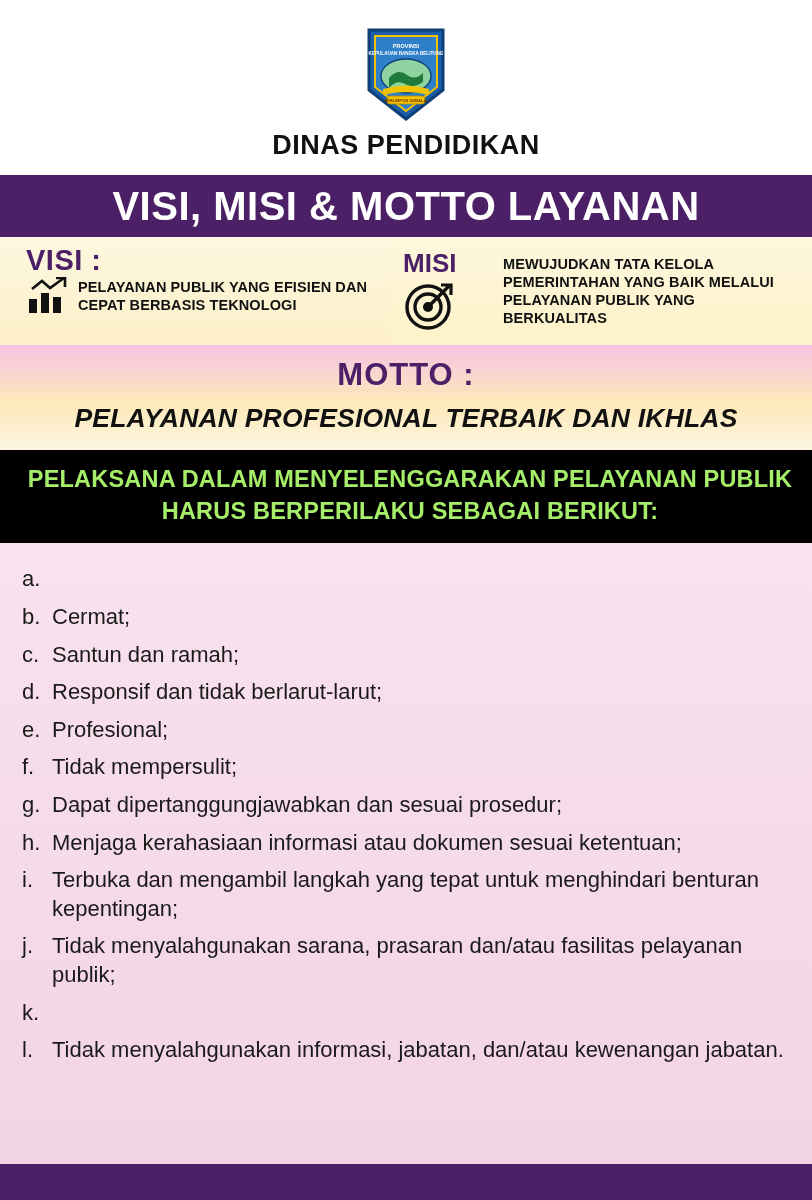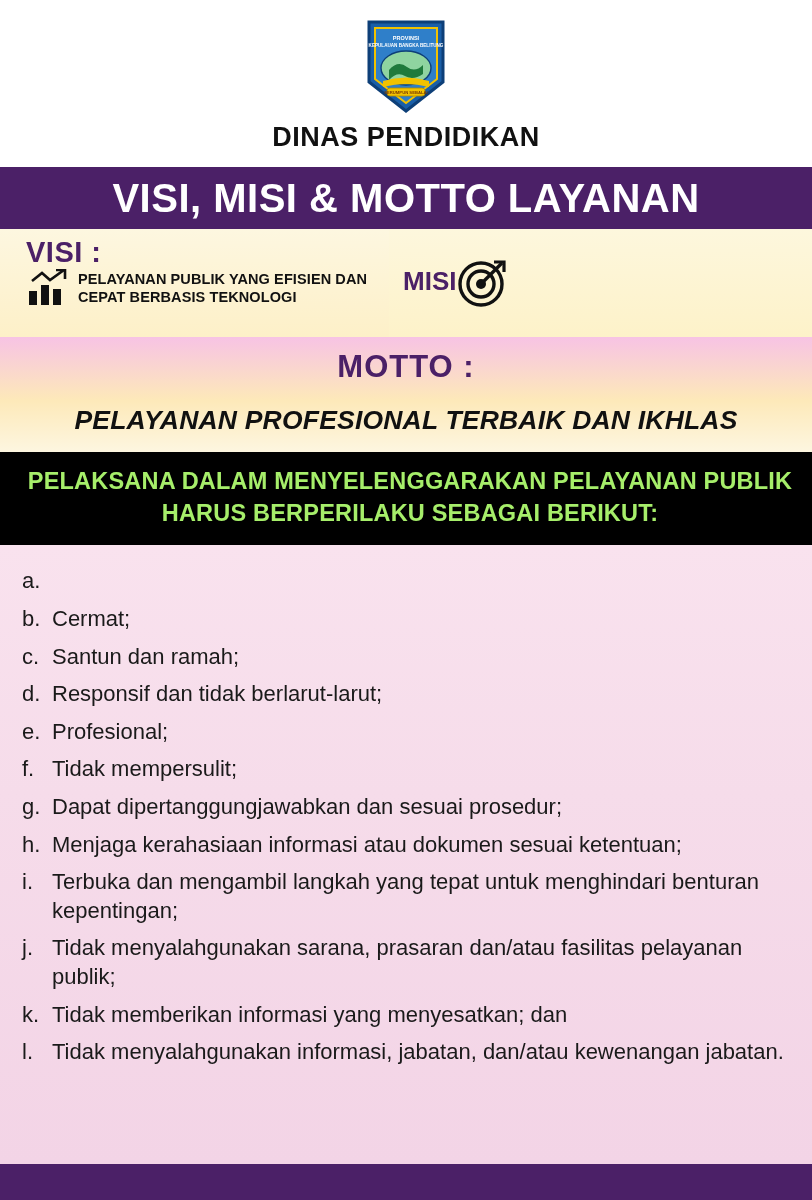--- a/index.html
+++ b/index.html
@@ -15,21 +15,21 @@
     width: 812px;
     height: 1200px;
     background: linear-gradient(180deg, #ffffff 0%, #ffffff 100%);
     display: flex;
     flex-direction: column;
   }
 
   
   .header {
     background: #ffffff;
-    padding: 18px 0 10px 0;
+    padding: 26px 0 10px 0;
     text-align: center;
   }
   .logo-wrap {
     display: flex;
     justify-content: center;
     align-items: center;
     height: 96px;
   }
   .logo {
     width: 86px;
@@ -95,22 +95,21 @@
   .misi-box {
     flex: 1;
     background: linear-gradient(180deg, #fdf7dd 0%, #fdf2c9 100%);
     display: flex;
     align-items: center;
     padding: 6px 12px 6px 14px;
     gap: 6px;
   }
   .misi-left {
     display: flex;
-    flex-direction: row;
-    align-items: center;
+    flex-direction: column;
     width: 94px;
     flex: none;
   }
   .misi-title {
     color: #4b2067;
     font-size: 26px;
     font-weight: bold;
     line-height: 1;
     margin-bottom: 4px;
   }
@@ -130,21 +129,21 @@
   .motto-box {
     background: linear-gradient(180deg, #f7c3e4 0%, #fde9b9 55%, #fdf6e0 100%);
     text-align: center;
     padding: 12px 10px 16px 10px;
   }
   .motto-title {
     color: #4b2067;
     font-size: 31px;
     font-weight: bold;
     letter-spacing: 1px;
-    margin-bottom: 20px;
+    margin-bottom: 10px;
   }
   .motto-text {
     color: #111111;
     font-size: 26.5px;
     font-weight: bold;
     font-style: italic;
     letter-spacing: 0.2px;
   }
 
   
@@ -237,20 +236,21 @@
       <div class="misi-left">
         <div class="misi-title">MISI</div>
         <svg class="target-icon" viewBox="0 0 52 52">
           <circle cx="25" cy="27" r="21" fill="none" stroke="#111" stroke-width="3.4"></circle>
           <circle cx="25" cy="27" r="13" fill="none" stroke="#111" stroke-width="3.4"></circle>
           <circle cx="25" cy="27" r="5" fill="#111"></circle>
           <path d="M25 27 L46 6" stroke="#111" stroke-width="3.4" fill="none"></path>
           <path d="M38 5 H48 V15" stroke="#111" stroke-width="3.2" fill="none"></path>
         </svg>
       </div>
+      <div class="misi-text">MEWUJUDKAN TATA KELOLA PEMERINTAHAN YANG BAIK MELALUI PELAYANAN PUBLIK YANG BERKUALITAS</div>
     </div>
   </div>
 
   <div class="motto-box">
     <div class="motto-title">MOTTO :</div>
     <div class="motto-text">PELAYANAN PROFESIONAL TERBAIK DAN IKHLAS</div>
   </div>
 
   <div class="black-strip">
     <div class="black-strip-text">PELAKSANA DALAM MENYELENGGARAKAN PELAYANAN PUBLIK HARUS BERPERILAKU SEBAGAI BERIKUT:</div>
@@ -291,21 +291,20 @@
     <div class="list-item">
       <div class="list-marker">i.</div>
       <div class="list-text">Terbuka dan mengambil langkah yang tepat untuk menghindari benturan kepentingan;</div>
     </div>
     <div class="list-item">
       <div class="list-marker">j.</div>
       <div class="list-text">Tidak menyalahgunakan sarana, prasaran dan/atau fasilitas pelayanan publik;</div>
     </div>
     <div class="list-item">
       <div class="list-marker">k.</div>
-      <div class="list-text">Tidak memberikan informasi yang menyesatkan; dan</div>
     </div>
     <div class="list-item">
       <div class="list-marker">l.</div>
       <div class="list-text">Tidak menyalahgunakan informasi, jabatan, dan/atau kewenangan jabatan.</div>
     </div>
   </div>
 
   <div class="footer"></div>
 </div>
 

